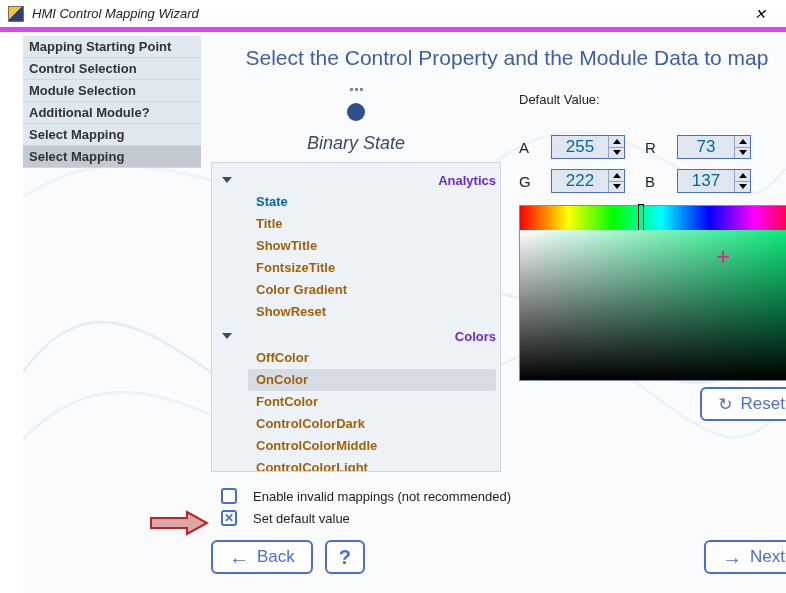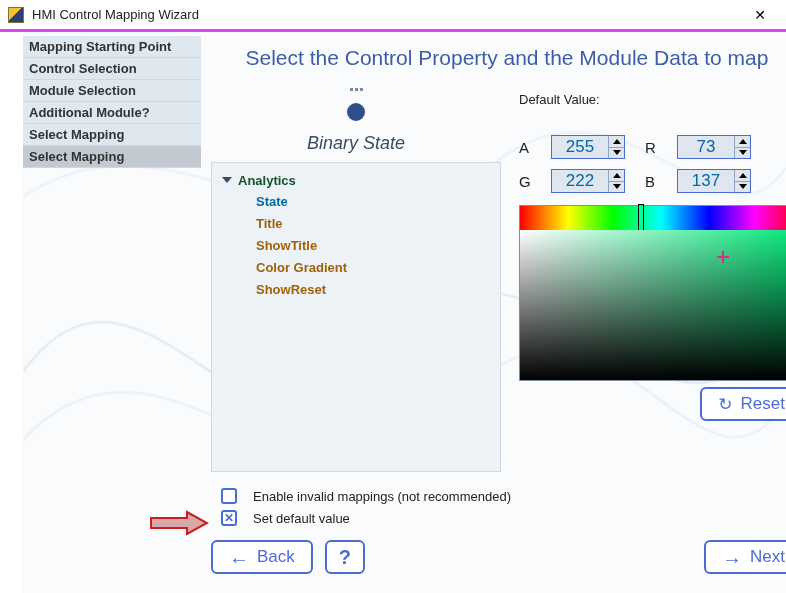--- a/index.html
+++ b/index.html
@@ -19,22 +19,23 @@
     font-size:13px;
     color:#3b4c62;
     background:#fff;
     position:relative;
   }
   
   .titlebar{
     height:32px;
     display:flex;align-items:center;
     padding:0 4px 0 8px;
-    border-bottom:3px solid #d946ef;
+    border-bottom:5px solid #d946ef;
     background:#fff;
+    font-style:italic;
   }
   .titlebar .app-icon{
     width:16px;height:16px;
     background:linear-gradient(135deg,#f2c034 45%,#2e3f77 45%);
     border:1px solid #7f7240;
     margin-right:8px;
     flex:0 0 auto;
   }
   .titlebar .title{flex:1 1 auto;font-size:13px;color:#222}
   .titlebar .close{
@@ -117,22 +118,23 @@
     border:1px solid #d0d8e2;
     height:310px;
     padding:6px 4px 6px 8px;
     overflow:auto;
     font-size:13px;
   }
   .t-group{margin-bottom:2px}
   .t-label{
     display:flex;align-items:center;gap:6px;
     height:22px;
-    font-weight:600;color:#14532d;
+    font-weight:600;color:#6d28d9;
     padding-left:2px;
+    justify-content:space-between;
   }
   .t-caret{
     width:0;height:0;
     border-left:5px solid transparent;
     border-right:5px solid transparent;
     border-top:6px solid #3b4c62;
   }
   .t-items{padding-left:28px}
   .t-item{
     height:22px;line-height:22px;
@@ -309,22 +311,37 @@
         <div class="tree" id="tree">
             <div class="t-group">
               <div class="t-label">
                 <span class="t-caret"></span>
                 <span>Analytics</span>
               </div>
               <div class="t-items">
                 <div class="t-item dim">State</div>
                 <div class="t-item">Title</div>
                 <div class="t-item">ShowTitle</div>
+                <div class="t-item">FontsizeTitle</div>
                 <div class="t-item">Color Gradient</div>
                 <div class="t-item">ShowReset</div>
+              </div>
+            </div>
+            <div class="t-group">
+              <div class="t-label">
+                <span class="t-caret"></span>
+                <span>Colors</span>
+              </div>
+              <div class="t-items">
+                <div class="t-item">OffColor</div>
+                <div class="t-item sel">OnColor</div>
+                <div class="t-item">FontColor</div>
+                <div class="t-item">ControlColorDark</div>
+                <div class="t-item">ControlColorMiddle</div>
+                <div class="t-item">ControlColorLight</div>
               </div>
             </div>
           </div>
       </div>
 
       <div class="right">
         <div class="dv-label">Default Value:</div>
 
         <div class="argb">
           <span>A</span>

